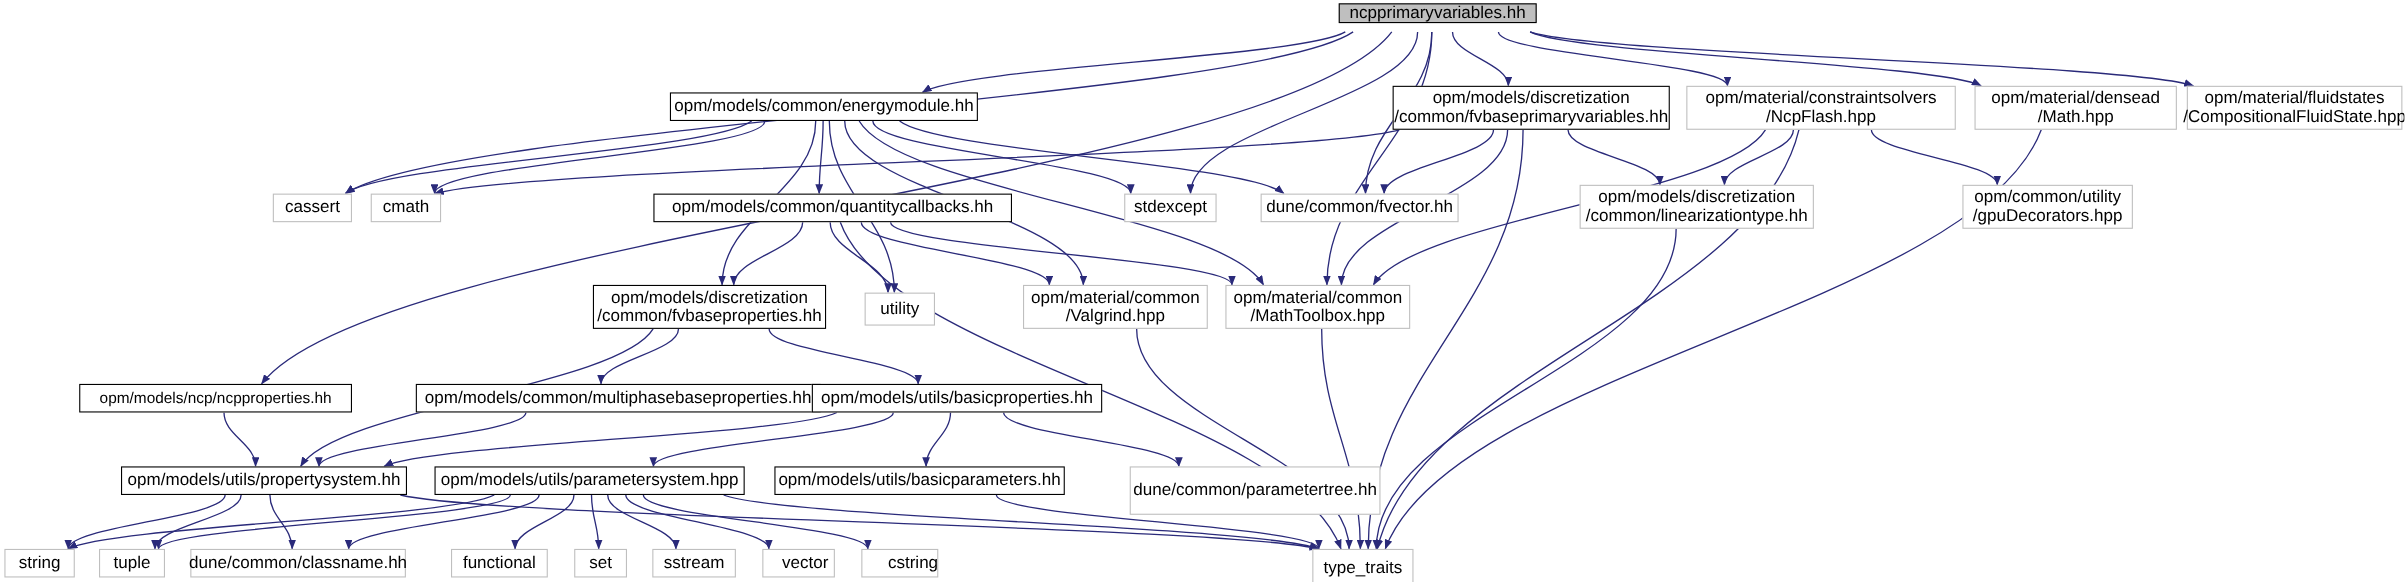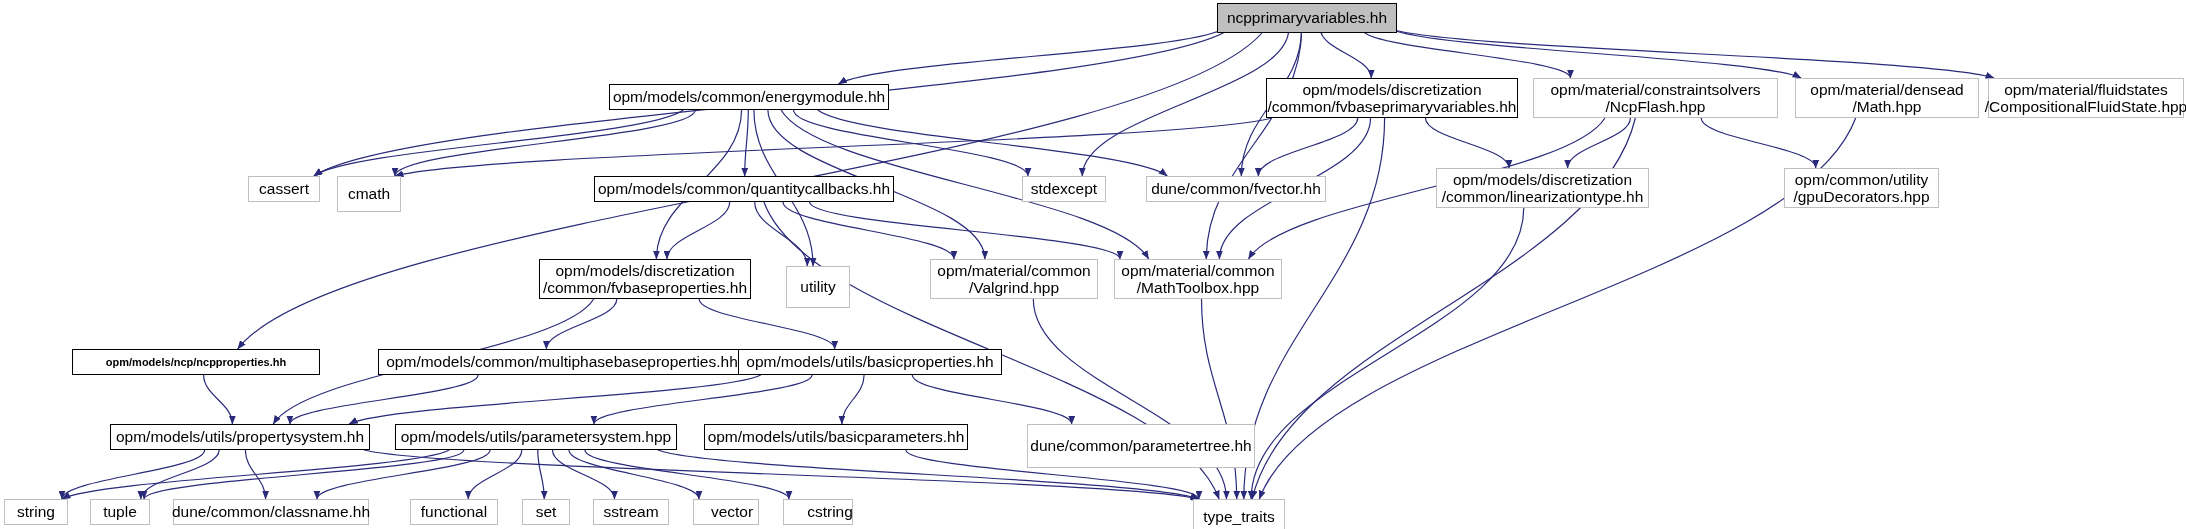--- a/index.html
+++ b/index.html
@@ -122,47 +122,47 @@
         <path d="M 568.9333333333334 450 C 568.9333333333334 470.58, 699 478.42, 699 499" fill="none" stroke="#2a2a7a" stroke-width="1.2" marker-end="url(#arrowhead)"></path>
         <path d="M 584.88 450 C 584.88 470.58, 789 478.42, 789 499" fill="none" stroke="#2a2a7a" stroke-width="1.2" marker-end="url(#arrowhead)"></path>
         <path d="M 657.8533333333334 450 C 711.9680000000001 470.58, 1144.8853333333334 478.42, 1199 499" fill="none" stroke="#2a2a7a" stroke-width="1.2" marker-end="url(#arrowhead)"></path>
         <path d="M 905.8533333333334 450 C 905.8533333333334 470.58, 1199 478.42, 1199 499" fill="none" stroke="#2a2a7a" stroke-width="1.2" marker-end="url(#arrowhead)"></path>
         <path d="M 1033.3133047210301 299 C 1033.3133047210301 383, 1226.4463519313306 415, 1226.4463519313306 499" fill="none" stroke="#2a2a7a" stroke-width="1.2" marker-end="url(#arrowhead)"></path>
         <path d="M 1201.519313304721 299 C 1201.519313304721 383, 1236.7124463519312 415, 1236.7124463519312 499" fill="none" stroke="#2a2a7a" stroke-width="1.2" marker-end="url(#arrowhead)"></path>
         <path d="M 1523.7654320987654 208 C 1523.7654320987654 330.22, 1251.1774691358025 376.78, 1251.1774691358025 499" fill="none" stroke="#2a2a7a" stroke-width="1.2" marker-end="url(#arrowhead)"></path>
       </g>
   </svg>
   <div id="nodes-layer">
-      <div class="node root" style="left: 1217px; top: 3px; width: 180px; height: 30px; font-size: 15.5px;"><span class="node-label">ncpprimaryvariables.hh</span></div>
+      <div class="node root" style="left: 1217px; top: 3px; width: 180px; height: 18px; font-size: 15.5px;"><span class="node-label">ncpprimaryvariables.hh</span></div>
       <div class="node solid" style="left: 609px; top: 84px; width: 280px; height: 26px; font-size: 15.5px;"><span class="node-label">opm/models/common/energymodule.hh</span></div>
       <div class="node solid" style="left: 1266px; top: 78px; width: 252px; height: 40px; font-size: 15.5px;"><span class="node-label">opm/models/discretization
 /common/fvbaseprimaryvariables.hh</span></div>
       <div class="node plain" style="left: 1533px; top: 78px; width: 245px; height: 40px; font-size: 15.5px;"><span class="node-label">opm/material/constraintsolvers
 /NcpFlash.hpp</span></div>
       <div class="node plain" style="left: 1795px; top: 78px; width: 184px; height: 40px; font-size: 15.5px;"><span class="node-label">opm/material/densead
 /Math.hpp</span></div>
       <div class="node plain" style="left: 1988px; top: 78px; width: 196px; height: 40px; font-size: 15.5px;"><span class="node-label">opm/material/fluidstates
 /CompositionalFluidState.hpp</span></div>
       <div class="node plain" style="left: 248px; top: 176px; width: 72px; height: 26px; font-size: 15.5px;"><span class="node-label">cassert</span></div>
-      <div class="node plain" style="left: 337px; top: 176px; width: 64px; height: 36px; font-size: 15.5px;"><span class="node-label">cmath</span></div>
-      <div class="node solid" style="left: 594px; top: 176px; width: 300px; height: 26px; font-size: 15.5px;"><span class="node-label">opm/models/common/quantitycallbacks.hh</span></div>
+      <div class="node plain" style="left: 337px; top: 176px; width: 64px; height: 26px; font-size: 15.5px;"><span class="node-label">cmath</span></div>
+      <div class="node solid" style="left: 594px; top: 176px; width: 326px; height: 26px; font-size: 15.5px;"><span class="node-label">opm/models/common/quantitycallbacks.hh</span></div>
       <div class="node plain" style="left: 1022px; top: 176px; width: 84px; height: 26px; font-size: 15.5px;"><span class="node-label">stdexcept</span></div>
       <div class="node plain" style="left: 1146px; top: 176px; width: 180px; height: 26px; font-size: 15.5px;"><span class="node-label">dune/common/fvector.hh</span></div>
       <div class="node plain" style="left: 1436px; top: 168px; width: 213px; height: 40px; font-size: 15.5px;"><span class="node-label">opm/models/discretization
 /common/linearizationtype.hh</span></div>
       <div class="node plain" style="left: 1784px; top: 168px; width: 155px; height: 40px; font-size: 15.5px;"><span class="node-label">opm/common/utility
 /gpuDecorators.hpp</span></div>
       <div class="node solid" style="left: 539px; top: 259px; width: 212px; height: 40px; font-size: 15.5px;"><span class="node-label">opm/models/discretization
 /common/fvbaseproperties.hh</span></div>
-      <div class="node plain" style="left: 786px; top: 266px; width: 64px; height: 42px; font-size: 15.5px;"><span class="node-label">utility</span></div>
+      <div class="node plain" style="left: 786px; top: 266px; width: 64px; height: 30px; font-size: 15.5px;"><span class="node-label">utility</span></div>
       <div class="node plain" style="left: 930px; top: 259px; width: 168px; height: 40px; font-size: 15.5px;"><span class="node-label">opm/material/common
 /Valgrind.hpp</span></div>
       <div class="node plain" style="left: 1114px; top: 259px; width: 168px; height: 40px; font-size: 15.5px;"><span class="node-label">opm/material/common
 /MathToolbox.hpp</span></div>
-      <div class="node solid" style="left: 72px; top: 349px; width: 248px; height: 26px; font-size: 11px; font-weight: bold;"><span class="node-label">opm/models/ncp/ncpproperties.hh</span></div>
+      <div class="node solid" style="left: 72px; top: 349px; width: 248px; height: 26px; font-size: 14px;"><span class="node-label">opm/models/ncp/ncpproperties.hh</span></div>
       <div class="node solid" style="left: 344px; top: 349px; width: 368px; height: 26px; font-size: 15.5px; margin-left: 34px;"><span class="node-label">opm/models/common/multiphasebaseproperties.hh</span></div>
       <div class="node solid" style="left: 738px; top: 349px; width: 264px; height: 26px; font-size: 15.5px;"><span class="node-label">opm/models/utils/basicproperties.hh</span></div>
       <div class="node solid" style="left: 110px; top: 424px; width: 260px; height: 26px; font-size: 15.5px;"><span class="node-label">opm/models/utils/propertysystem.hh</span></div>
       <div class="node solid" style="left: 395px; top: 424px; width: 282px; height: 26px; font-size: 15.5px;"><span class="node-label">opm/models/utils/parametersystem.hpp</span></div>
       <div class="node solid" style="left: 704px; top: 424px; width: 264px; height: 26px; font-size: 15.5px;"><span class="node-label">opm/models/utils/basicparameters.hh</span></div>
       <div class="node plain" style="left: 1000px; top: 424px; width: 228px; height: 44px; font-size: 15.5px; margin-left: 27px;"><span class="node-label">dune/common/parametertree.hh</span></div>
       <div class="node plain" style="left: 4px; top: 499px; width: 64px; height: 26px; font-size: 15.5px;"><span class="node-label">string</span></div>
       <div class="node plain" style="left: 90px; top: 499px; width: 60px; height: 26px; font-size: 15.5px;"><span class="node-label">tuple</span></div>
       <div class="node plain" style="left: 173px; top: 499px; width: 196px; height: 26px; font-size: 15.5px;"><span class="node-label">dune/common/classname.hh</span></div>
       <div class="node plain" style="left: 410px; top: 499px; width: 88px; height: 26px; font-size: 15.5px;"><span class="node-label">functional</span></div>

